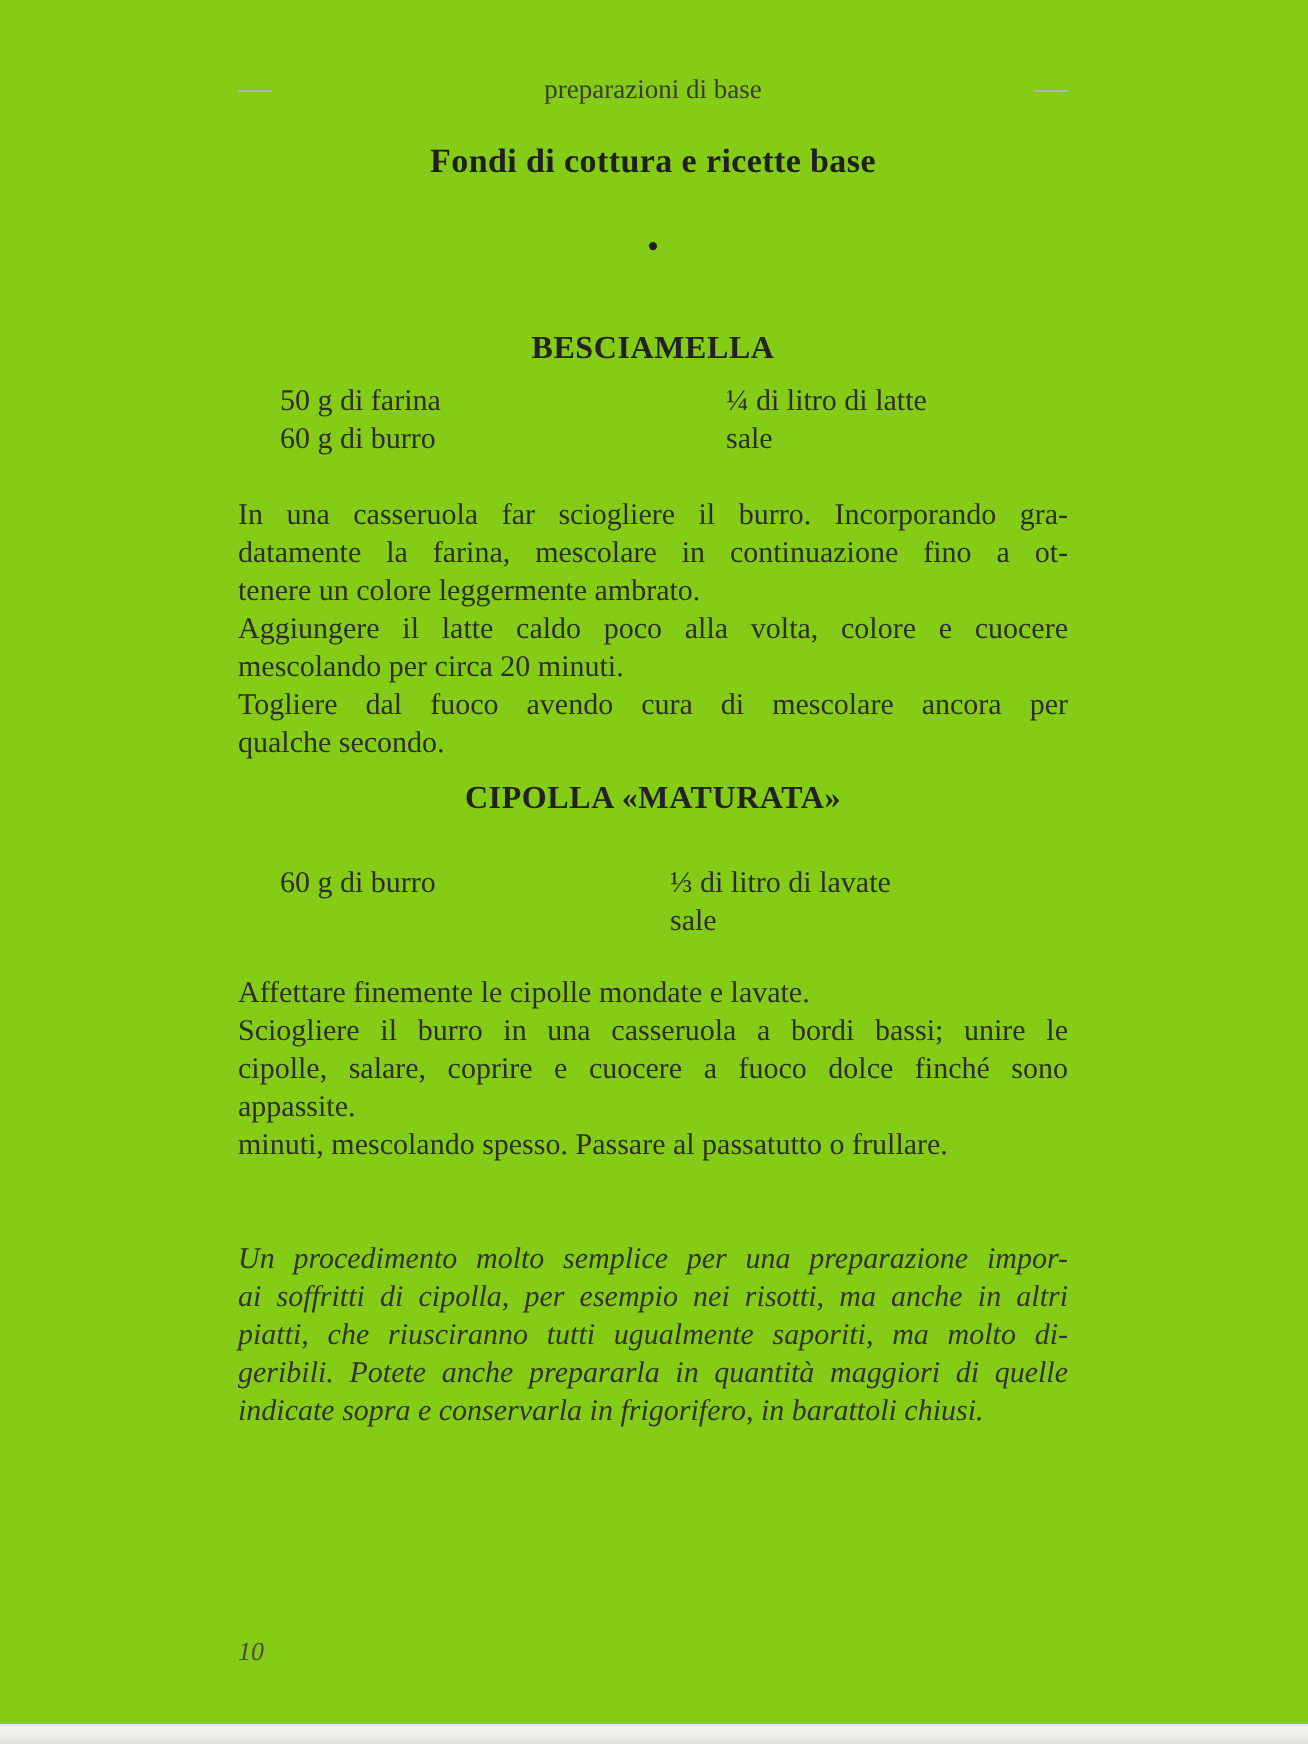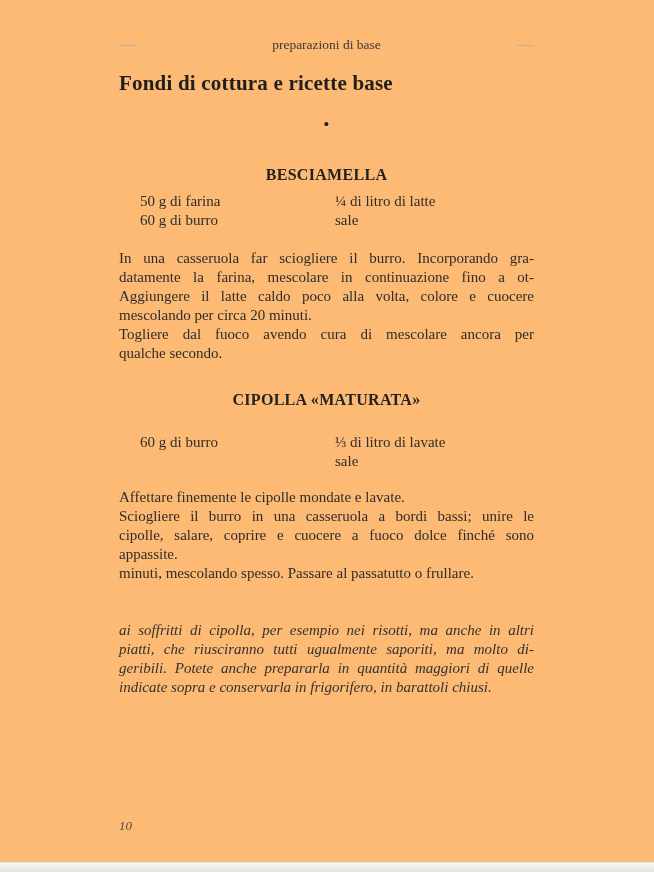--- a/index.html
+++ b/index.html
@@ -6,36 +6,36 @@
   html, body { background: #ffffff; }
   body {
     width: 654px; height: 872px;
     font-family: "Liberation Serif", "DejaVu Serif", serif;
     color: #2e2d2a;
     overflow: hidden;
   }
   .page {
     position: relative;
     width: 654px; height: 872px;
-    background: #fdba74;
+    background: #84cc16;
   }
   .col { position: absolute; left: 119px; width: 415px; }
 
   
   .running-head {
     top: 37px;
     display: flex; align-items: center; justify-content: space-between;
     font-size: 13.5px; color: #3b3a37;
   }
   .head-dash { width: 17px; height: 1px; background: #b4b3af; }
 
   
   .chapter-title {
-    top: 71px; text-align: left;
-    font-size: 21px; font-weight: bold; color: #201f1d;
+    top: 71px; text-align: center;
+    font-size: 17px; font-weight: bold; color: #201f1d;
     letter-spacing: 0.2px;
   }
   .separator-dot {
     top: 116px; text-align: center;
     font-size: 15px; font-weight: bold; color: #201f1d;
   }
 
   
   .recipe-heading {
     text-align: center; font-size: 16px; font-weight: bold;
@@ -43,21 +43,21 @@
   }
   .h1 { top: 166px; text-align: center; }
   .h2 { top: 391px; }
 
   
   .ingredients {
     padding-left: 21px;
     display: grid; grid-template-columns: 195px 1fr;
     font-size: 15px; line-height: 18.5px; color: #2e2d2a;
   }
-  .ing1 { top: 192px; }
+  .ing1 { top: 192px; gap: 28px; }
   .ing2 { top: 433px; }
 
   
   .body-block { font-size: 15px; line-height: 19px; color: #2e2d2a; }
   .b1 { top: 249px; }
   .b2 { top: 488px; }
   .ln { display: block; }
   .j  { text-align: justify; text-align-last: justify; }
 
   
@@ -103,20 +103,21 @@
     </div>
     <div>
       <span class="ln">¼ di litro di latte</span>
       <span class="ln">sale</span>
     </div>
   </div>
 
   <div class="col body-block b1">
     <span class="ln j">In una casseruola far sciogliere il burro. Incorporando gra-</span>
     <span class="ln j">datamente la farina, mescolare in continuazione fino a ot-</span>
+    <span class="ln">tenere un colore leggermente ambrato.</span>
     <span class="ln j">Aggiungere il latte caldo poco alla volta, colore e cuocere</span>
     <span class="ln">mescolando per circa 20 minuti.</span>
     <span class="ln j">Togliere dal fuoco avendo cura di mescolare ancora per</span>
     <span class="ln">qualche secondo.</span>
   </div>
 
   <div class="col recipe-heading h2">CIPOLLA «MATURATA»</div>
 
   <div class="col ingredients ing2">
     <div>
@@ -130,20 +131,21 @@
 
   <div class="col body-block b2">
     <span class="ln">Affettare finemente le cipolle mondate e lavate.</span>
     <span class="ln j">Sciogliere il burro in una casseruola a bordi bassi; unire le</span>
     <span class="ln j">cipolle, salare, coprire e cuocere a fuoco dolce finché sono</span>
     <span class="ln">appassite.</span>
     <span class="ln">minuti, mescolando spesso. Passare al passatutto o frullare.</span>
   </div>
 
   <div class="col note-block">
+    <span class="ln j">Un procedimento molto semplice per una preparazione impor-</span>
     <span class="ln j">ai soffritti di cipolla, per esempio nei risotti, ma anche in altri</span>
     <span class="ln j">piatti, che riusciranno tutti ugualmente saporiti, ma molto di-</span>
     <span class="ln j">geribili. Potete anche prepararla in quantità maggiori di quelle</span>
     <span class="ln">indicate sopra e conservarla in frigorifero, in barattoli chiusi.</span>
   </div>
 
   <div class="folio">10</div>
 
   <div class="page-edge"></div>
 

